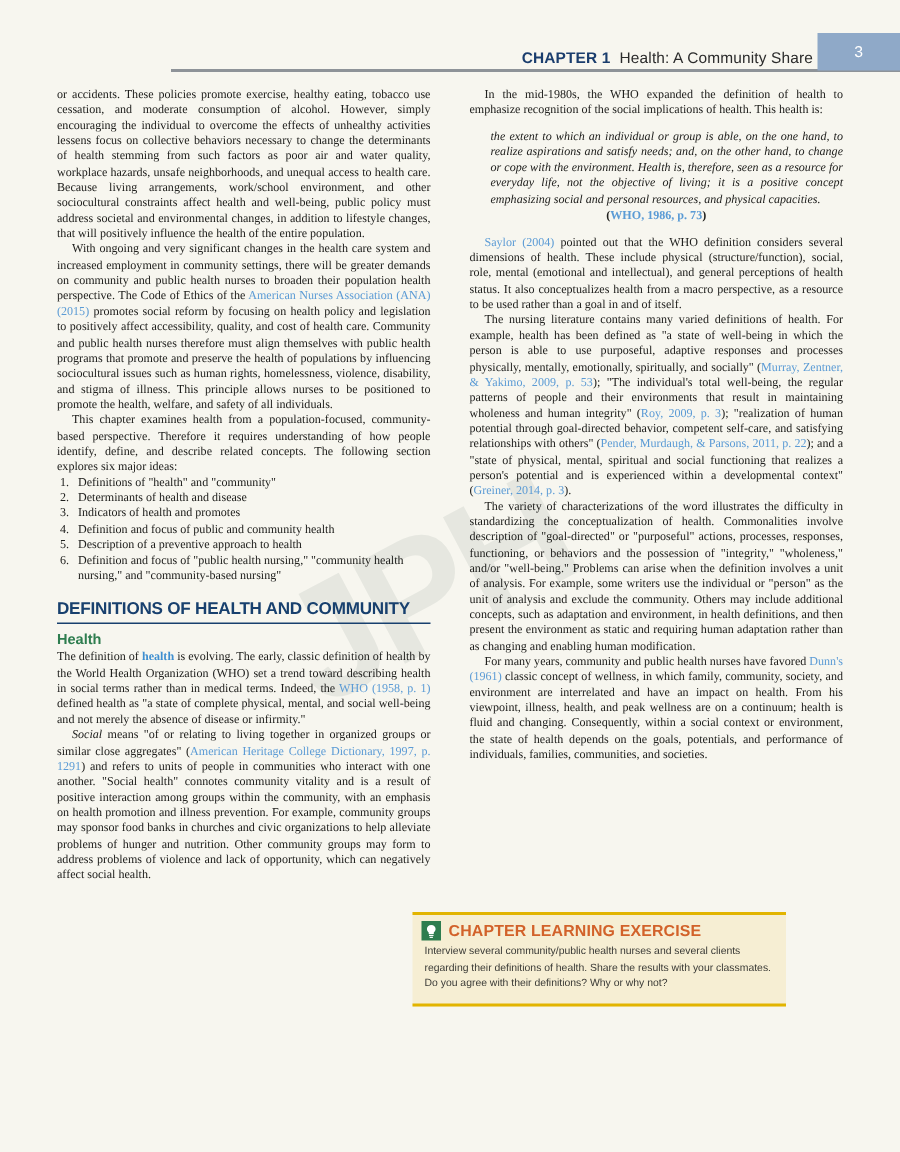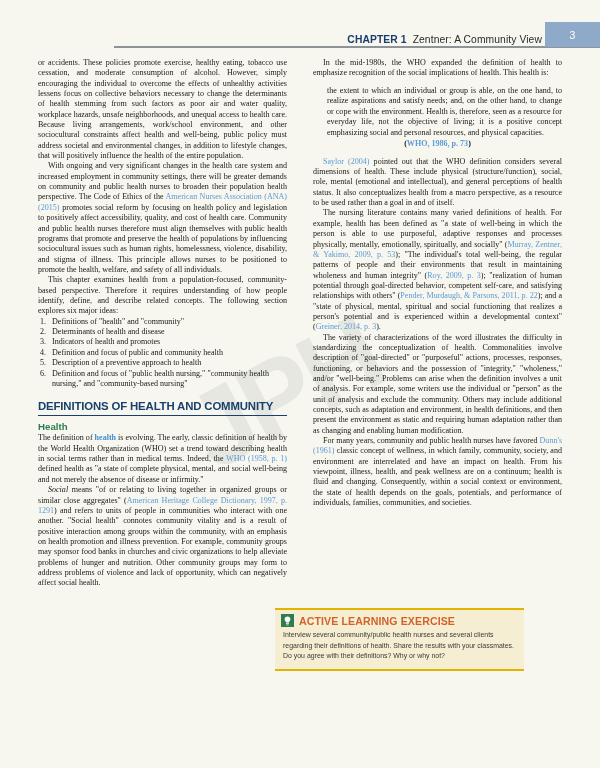--- a/index.html
+++ b/index.html
@@ -123,20 +123,21 @@
   p.ind { text-indent: 10px; }
 
   .lnk { color: #5b9bd5; }
   .lnk-b { color: #3f8fd0; font-weight: bold; }
   .ital { font-style: italic; }
 
   
   .bq {
     margin: 7px 0 0 0;
     padding: 0 0 0 14px;
+    font-style: italic;
     font-size: 8.05px;
     line-height: 10.6px;
     text-align: justify;
     color: #20201e;
   }
   .bq-src {
     margin: 0.5px 0 0 0;
     padding: 0;
     text-align: center;
     font-weight: bold;
@@ -238,21 +239,21 @@
 </head>
 <body>
 
 <div class="page">
 
   <div class="watermark">JPH</div>
 
   <div class="runhead">
     <div class="runhead-rule"></div>
     <div class="runhead-text">
-      <span class="chapnum">CHAPTER 1</span><span class="chaptitle">Zentner: A Community View</span>
+      <span class="chapnum">CHAPTER 1</span><span class="chaptitle">Health: A Community Share</span>
     </div>
     <div class="folio">3</div>
   </div>
 
   <div class="cols">
 
     <div class="col col-left">
 
       <p>or accidents. These policies promote exercise, healthy eating, tobacco use cessation, and moderate consumption of alcohol. However, simply encouraging the individual to overcome the effects of unhealthy activities lessens focus on collective behaviors necessary to change the determinants of health stemming from such factors as poor air and water quality, workplace hazards, unsafe neighborhoods, and unequal access to health care. Because living arrangements, work/school environment, and other sociocultural constraints affect health and well-being, public policy must address societal and environmental changes, in addition to lifestyle changes, that will positively influence the health of the entire population.</p>
 
@@ -298,18 +299,18 @@
 
   <div class="ale">
     <div class="ale-head">
       <span class="ale-icon">
         <svg width="9" height="10" viewBox="0 0 9 10" aria-hidden="true">
           <path d="M4.5 0.6 C2.7 0.6 1.6 1.9 1.6 3.3 C1.6 4.3 2.2 5.0 2.8 5.6 L2.8 6.6 L6.2 6.6 L6.2 5.6 C6.8 5.0 7.4 4.3 7.4 3.3 C7.4 1.9 6.3 0.6 4.5 0.6 Z" fill="#ffffff"></path>
           <rect x="3.0" y="7.2" width="3.0" height="0.8" fill="#ffffff"></rect>
           <rect x="3.4" y="8.5" width="2.2" height="0.8" fill="#ffffff"></rect>
         </svg>
       </span>
-      <span class="ale-title">ACTIVE LEARNING EXERCISE</span>
+      <span class="ale-title">CHAPTER LEARNING EXERCISE</span>
     </div>
     <div class="ale-body">Interview several community/public health nurses and several clients regarding their definitions of health. Share the results with your classmates. Do you agree with their definitions? Why or why not?</div>
   </div>
 
 </div>
 
 </body></html>

